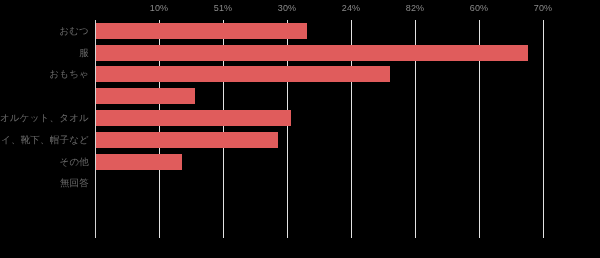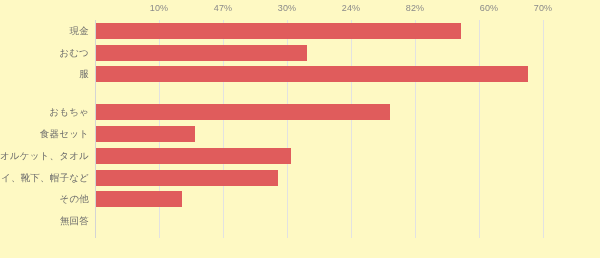--- a/index.html
+++ b/index.html
@@ -90,71 +90,64 @@
   }
   .row-bar {
     height: 16px;
     background: #e05c5c;
     border-radius: 0;
   }
 </style>
 </head>
 <body>
 
-<div id="chart-root" style="background: #fef9c3;">
+<div id="chart-root" style="background: #000000;">
 
   <div class="axis-labels">
       <div class="axis-tick-label" style="left: 159px;">10%</div>
-      <div class="axis-tick-label" style="left: 223px;">47%</div>
+      <div class="axis-tick-label" style="left: 223px;">51%</div>
       <div class="axis-tick-label" style="left: 287px;">30%</div>
       <div class="axis-tick-label" style="left: 351px;">24%</div>
       <div class="axis-tick-label" style="left: 415px;">82%</div>
-      <div class="axis-tick-label" style="left: 489px;">60%</div>
+      <div class="axis-tick-label" style="left: 479px;">60%</div>
       <div class="axis-tick-label" style="left: 543px; text-align: center;">70%</div>
     </div>
 
   <div class="axis-line" style="background: rgb(212, 212, 212);"></div>
 
   <div class="plot" style="width: 460.8px;">
       <div class="gridline" style="left: 64px; background: rgb(226, 226, 226);"></div>
       <div class="gridline" style="left: 128px; background: rgb(226, 226, 226);"></div>
       <div class="gridline" style="left: 192px; background: rgb(226, 226, 226);"></div>
       <div class="gridline" style="left: 256px; background: rgb(226, 226, 226);"></div>
       <div class="gridline" style="left: 320px; background: rgb(226, 226, 226);"></div>
       <div class="gridline" style="left: 384px; background: rgb(226, 226, 226);"></div>
       <div class="gridline" style="left: 448px; background: rgb(226, 226, 226);"></div>
     </div>
 
   <div class="rows">
       <div class="row" style="height: 21.8px;">
-        <div class="row-label" style="color: rgb(107, 107, 107);">現金</div>
-        <div class="row-bar-track">
-          <div class="row-bar" style="width: 364.8px; background: rgb(224, 92, 92);"></div>
-        </div>
-      </div>
-      <div class="row" style="height: 21.8px;">
         <div class="row-label" style="color: rgb(107, 107, 107); text-align: center;">おむつ</div>
         <div class="row-bar-track">
           <div class="row-bar" style="width: 211.2px; background: rgb(224, 92, 92);"></div>
         </div>
       </div>
       <div class="row" style="height: 21.8px;">
         <div class="row-label" style="color: rgb(107, 107, 107);">服</div>
         <div class="row-bar-track">
           <div class="row-bar" style="width: 432px; background: rgb(224, 92, 92);"></div>
         </div>
       </div>
-      <div class="row" style="height: 21.8px; margin-top: 16px;">
+      <div class="row" style="height: 21.8px;">
         <div class="row-label" style="color: rgb(107, 107, 107);">おもちゃ</div>
         <div class="row-bar-track">
           <div class="row-bar" style="width: 294.4px; background: rgb(224, 92, 92);"></div>
         </div>
       </div>
       <div class="row" style="height: 21.8px;">
-        <div class="row-label" style="color: rgb(107, 107, 107);">食器セット</div>
         <div class="row-bar-track">
           <div class="row-bar" style="width: 99.2px; background: rgb(224, 92, 92);"></div>
         </div>
       </div>
       <div class="row" style="height: 21.8px;">
         <div class="row-label" style="color: rgb(107, 107, 107);">タオルケット、タオル</div>
         <div class="row-bar-track">
           <div class="row-bar" style="width: 195.2px; background: rgb(224, 92, 92);"></div>
         </div>
       </div>

